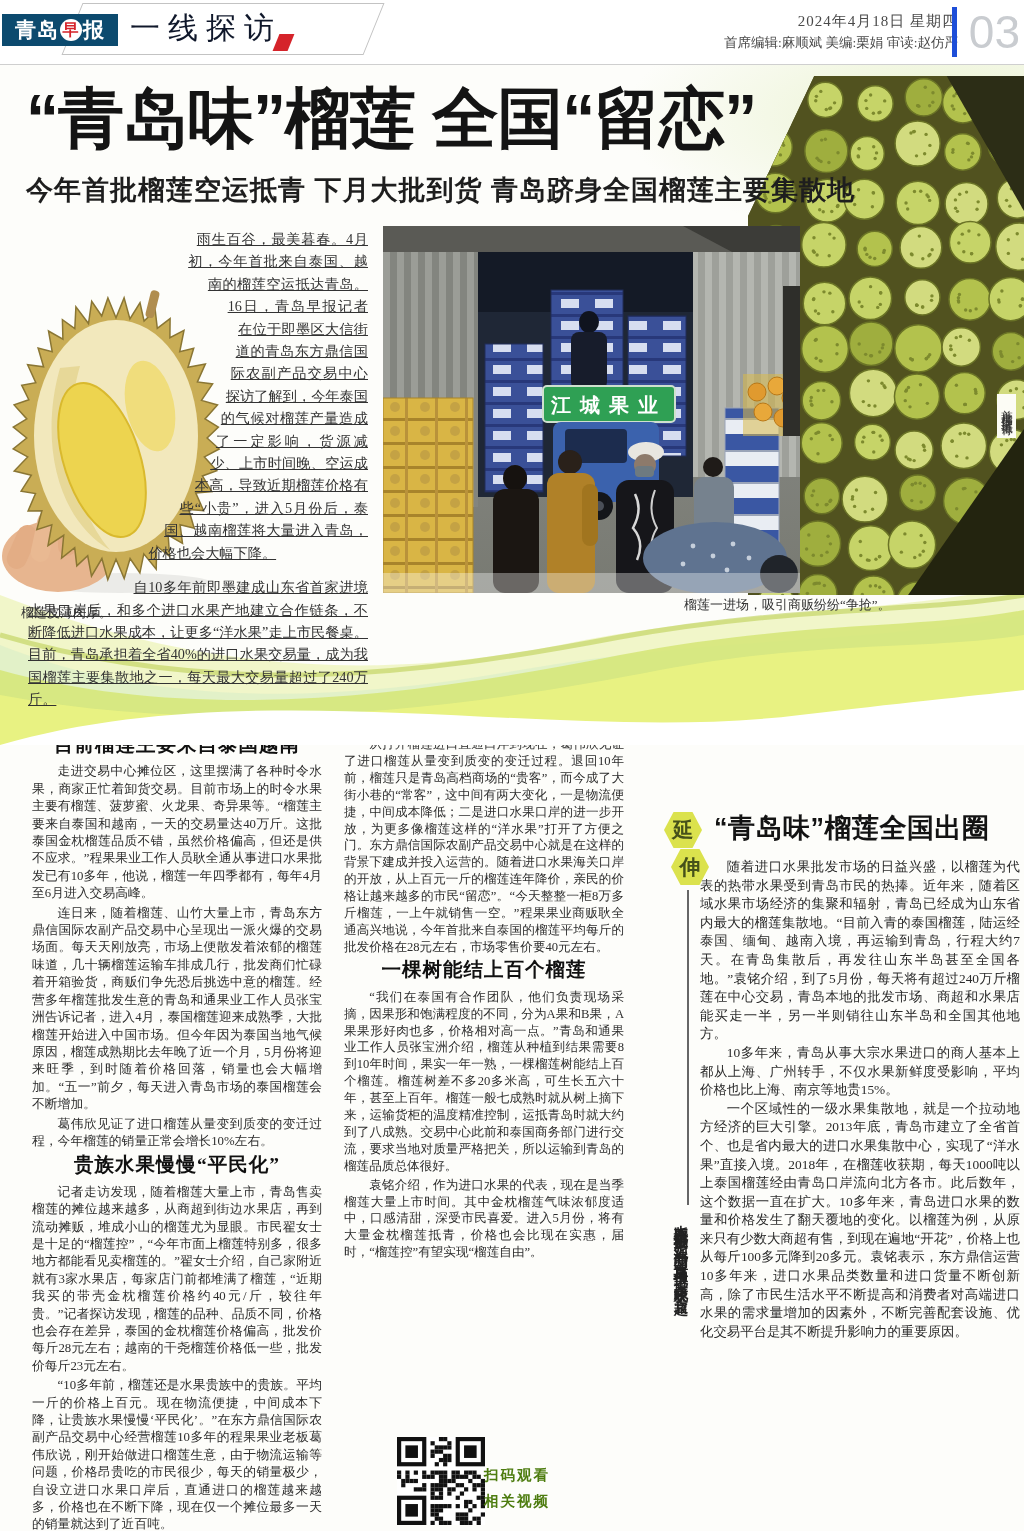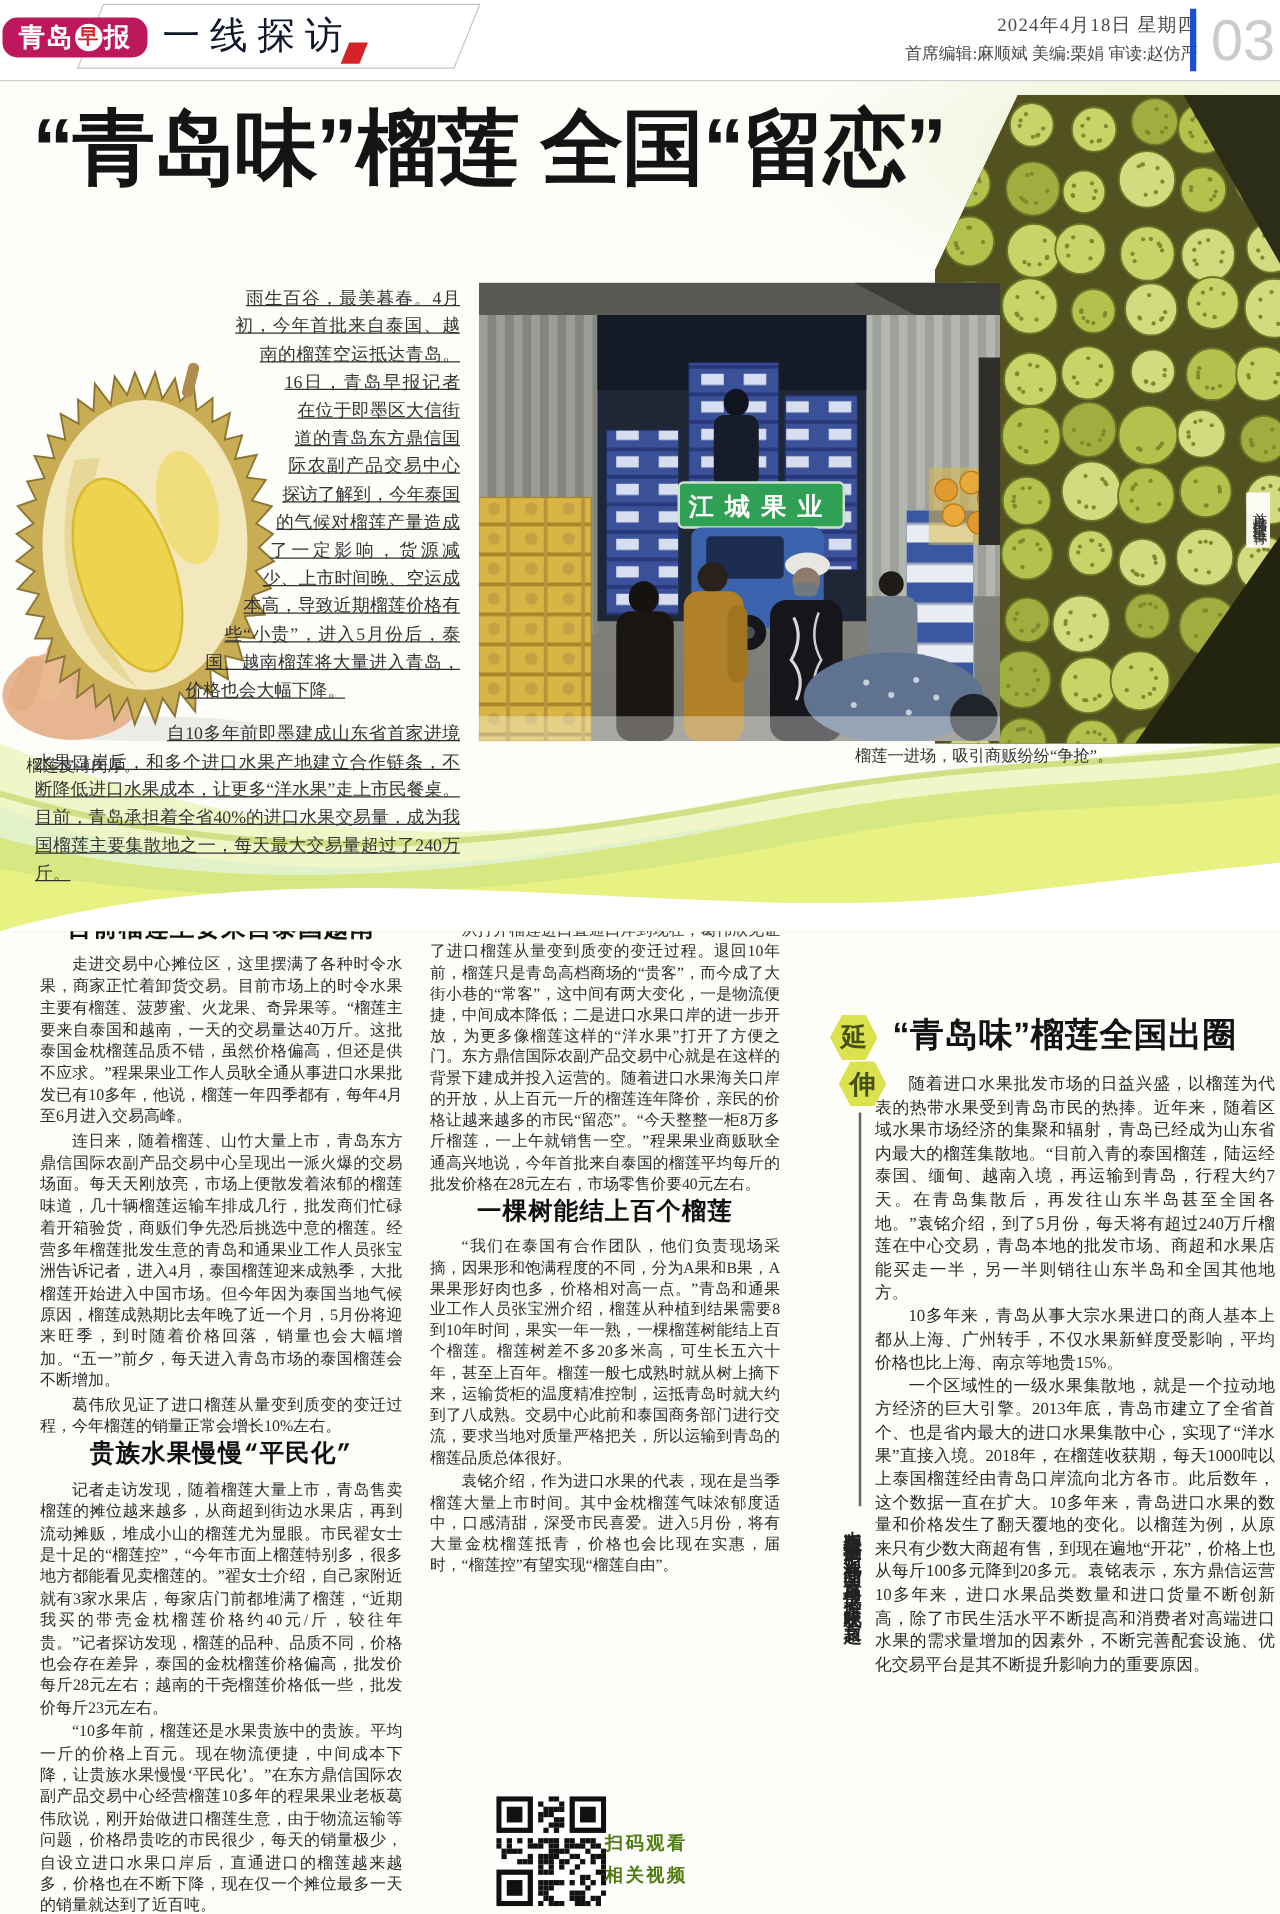--- a/index.html
+++ b/index.html
@@ -4,23 +4,23 @@
 <style>
   html,body{margin:0;padding:0;}
   body{
     position:relative;width:1024px;height:1531px;overflow:hidden;
     background:#fdfdfa;
     font-family:"Liberation Serif","DejaVu Serif",serif;
     color:#2e2e2e;
   }
   
   .masthead{position:absolute;left:0;top:0;width:1024px;height:64px;background:#fff;border-bottom:1px solid #cfcfcf;z-index:8;}
-  .logo{position:absolute;left:2px;top:14px;width:116px;height:32px;background:#be185d;color:#fff;
+  .logo{position:absolute;left:2px;top:14px;width:116px;height:32px;background:#0c4a6e;color:#fff;
         display:flex;align-items:center;justify-content:center;font-family:Liberation Sans, sans-serif;
-        font-weight:bold;font-size:21px;letter-spacing:1px;border-radius:12px;}
+        font-weight:bold;font-size:21px;letter-spacing:1px;}
   .logo .circ{display:inline-block;width:22px;height:22px;margin:0 1px;background:#fff;color:#d5232a;
         border-radius:50%;font-size:16px;line-height:22px;text-align:center;}
   .section-shape{position:absolute;left:72px;top:3px;width:300px;height:50px;border:1.5px solid #c3c3c3;
         background:#fff;transform:skewX(-22deg);}
   .section-title{position:absolute;left:130px;top:8px;font-size:30px;color:#0f172a;letter-spacing:8px;
         font-weight:500;font-family:"Liberation Serif",serif;}
   .red-notch{position:absolute;left:276px;top:34px;width:15px;height:17px;background:#d5232a;transform:skewX(-22deg);}
   .header-right{position:absolute;right:66px;top:11px;text-align:right;color:#4a4a4a;line-height:21px;}
   .header-date{font-size:15px;letter-spacing:1px;}
   .header-editors{font-size:13.5px;}
@@ -52,21 +52,21 @@
         font-size:11.5px;padding:7px 2px;letter-spacing:2px;z-index:4;}
   
   .wave{position:absolute;left:0;top:575px;width:1024px;height:170px;z-index:1;}
   .tint{position:absolute;left:620px;top:64px;width:404px;height:180px;z-index:0;
         background:radial-gradient(ellipse at 80% 30%, #e9f2cf 0%, rgba(255,255,255,0) 70%);}
   
   .col{position:absolute;text-align:justify;color:#2d2d2d;}
   .col p{margin:0 0 2px 0;text-indent:2em;}
   .col1{left:32px;top:736px;width:290px;height:794px;font-size:12.8px;line-height:17.4px;overflow:hidden;}
   .col2{left:344px;top:736px;width:280px;height:700px;font-size:12.6px;line-height:16.9px;overflow:hidden;}
-  .colhead{font-family:Liberation Mono, monospace;font-weight:800;font-size:19.5px;color:#101010;
+  .colhead{font-family:Liberation Serif, serif;font-weight:800;font-size:19.5px;color:#101010;
         text-align:center;text-indent:0;letter-spacing:1px;margin:6px 0 10px;}
   .colhead.first{margin-top:0;}
   
   .qr-box{position:absolute;left:397px;top:1437px;width:88px;height:88px;background:#fff;z-index:4;}
   .qr-label{position:absolute;left:484px;top:1462px;z-index:4;font-family:"Liberation Sans",sans-serif;
         font-weight:700;font-size:14.5px;color:#4d7c0f;line-height:26px;letter-spacing:2px;}
   
   .ext-badge{position:absolute;left:664px;top:812px;z-index:4;}
   .hex{width:38px;height:36px;background:#dbe24d;color:#46511a;font-weight:800;font-size:21px;
         display:flex;align-items:center;justify-content:center;font-family:"Liberation Sans",sans-serif;
@@ -97,20 +97,21 @@
   <div class="section-title">一线探访</div>
   <div class="header-right">
     <div class="header-date">2024年4月18日 星期四</div>
     <div class="header-editors">首席编辑:麻顺斌 美编:栗娟 审读:赵仿严</div>
   </div>
   <div class="page-num">03</div>
 </div>
 
 <div class="headline-wrap">
   <div class="headline">“青岛味”榴莲 全国“留恋”</div>
+  <div class="subhead">今年首批榴莲空运抵青 下月大批到货 青岛跻身全国榴莲主要集散地</div>
 </div>
 
 <div class="photo-right">
   <svg id="durian-grid" width="276" height="519">
       <rect width="276" height="519" fill="#51521f"></rect>
       <circle cx="25.884979423868312" cy="22.729475308641973" r="17.80832475994513" fill="#b3c24d" stroke="#6a7326" stroke-width="1.5"></circle>
       <circle cx="16.712187496368188" cy="26.163664959546562" r="1.7" fill="#7d8a2e"></circle>
       <circle cx="16.097655855487048" cy="22.35255665508363" r="1.7" fill="#7d8a2e"></circle>
       <circle cx="34.511595406553354" cy="27.367930546204867" r="1.7" fill="#7d8a2e"></circle>
       <circle cx="32.958234364293844" cy="15.954312221945287" r="1.7" fill="#7d8a2e"></circle>

